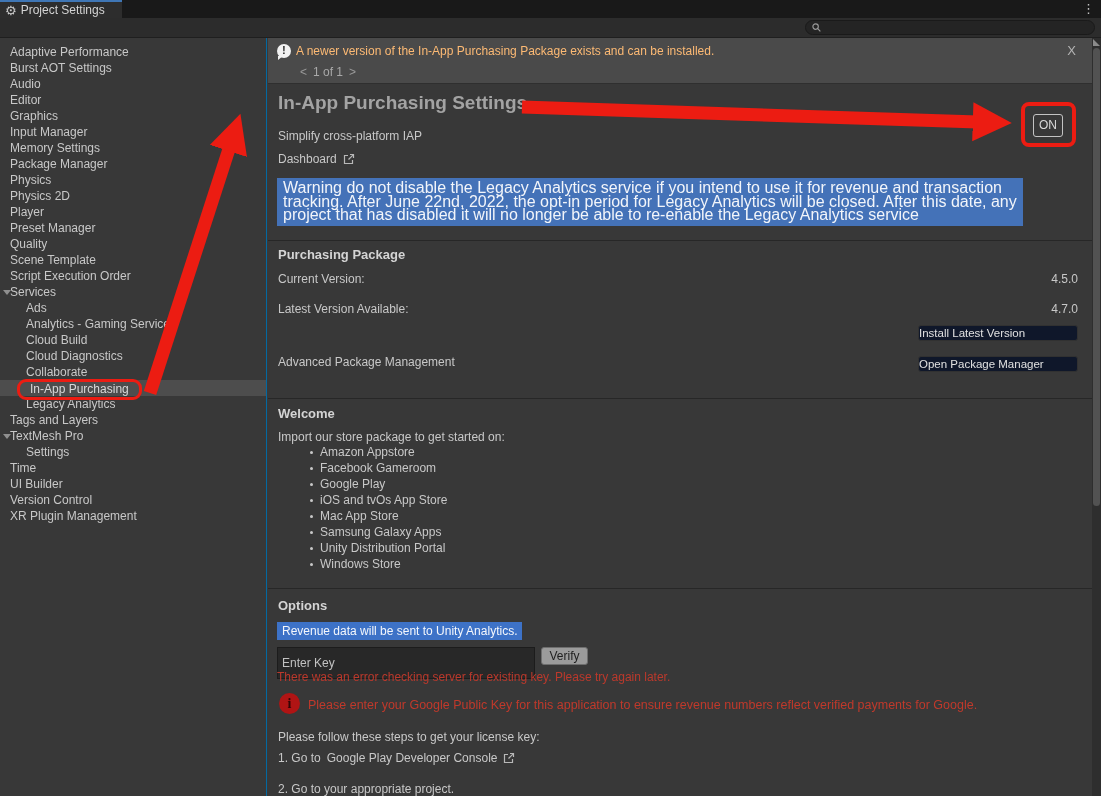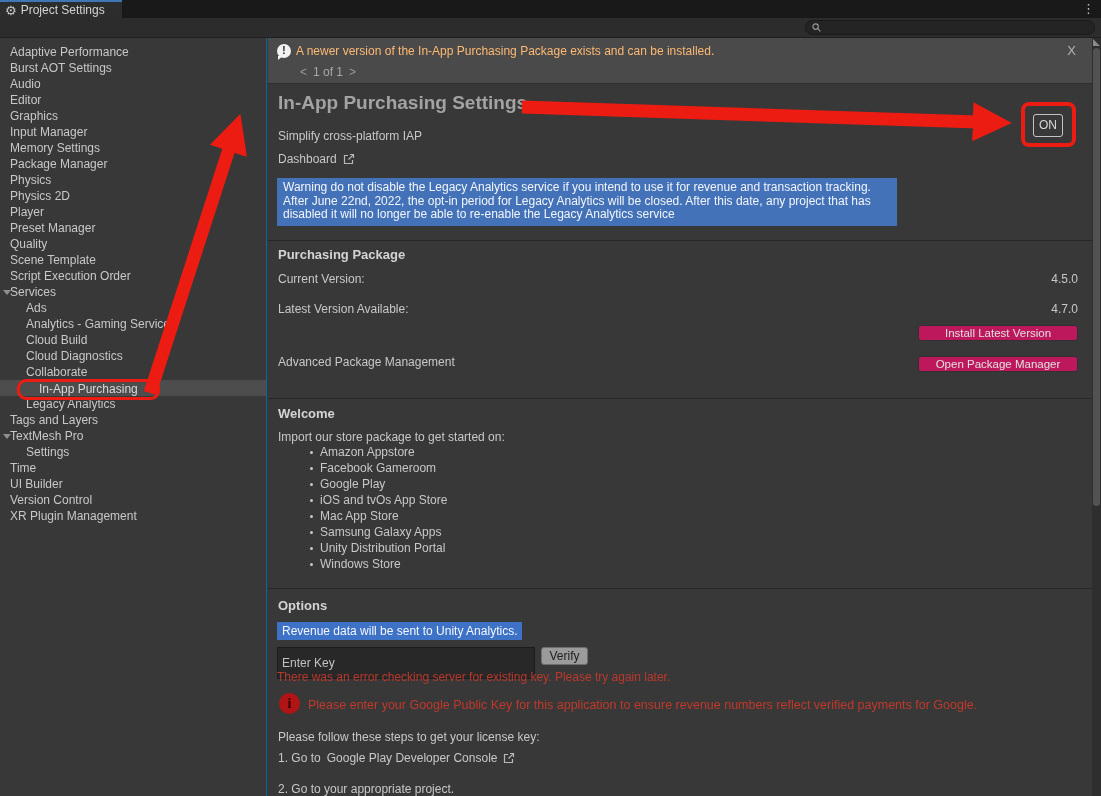--- a/index.html
+++ b/index.html
@@ -23,21 +23,21 @@
 
   
   .sidebar{position:absolute;left:0;top:38px;width:267px;height:758px;background:#383838;border-right:1px solid #0369a1;padding-top:6px;}
   .sb-row{position:relative;height:16px;line-height:16px;font-size:12px;color:#c8c8c8;white-space:nowrap;cursor:pointer;}
   .sb-row.lvl0{padding-left:10px;}
   .sb-row.lvl1{padding-left:26px;}
   .sb-row.sel{background:#4d4d4d;color:#d8d8d8;}
   .tri{position:absolute;left:3px;top:6px;width:0;height:0;border-left:4px solid transparent;
     border-right:4px solid transparent;border-top:5px solid #8f8f8f;}
   .sb-label{display:inline-block;}
-  .sb-label.red-box{border:3px solid #ec1c12;border-radius:9px;padding:0 19px;margin-left:-9px;
+  .sb-label.red-box{border:3px solid #ec1c12;border-radius:9px;padding:0 10px;margin-left:-9px;
     position:relative;top:-1px;line-height:15px;z-index:6;}
 
   
   .main{position:absolute;left:268px;top:38px;width:824px;height:758px;background:#383838;}
   .notif{position:absolute;left:0;top:0;width:824px;height:46px;background:#4a4a4a;border-bottom:1px solid #2f2f2f;}
   .notif-icon{position:absolute;left:9px;top:6px;width:14px;height:14px;border-radius:50%;background:#f2f2f2;
     color:#111;font-weight:bold;font-size:10px;text-align:center;line-height:14px;}
   .notif-icon::after{content:"";position:absolute;left:1px;bottom:-2px;width:0;height:0;
     border-left:5px solid #f2f2f2;border-bottom:4px solid transparent;}
   .notif-msg{position:absolute;left:28px;top:6px;font-size:12px;color:#fdba74;}
@@ -46,26 +46,26 @@
   .notif-close{position:absolute;right:16px;top:5px;font-size:13px;color:#b4b4b4;cursor:pointer;}
 
   .h1{position:absolute;left:10px;font-size:19px;color:#a3a3a3;font-weight:700;}
   .h2{position:absolute;left:10px;font-size:13px;color:#d4d4d4;font-weight:700;}
   .txt{position:absolute;font-size:12px;color:#c8c8c8;}
   .sep{position:absolute;left:0;width:824px;height:1px;background:#272727;}
 
   .dash-link{display:flex;align-items:center;gap:6px;cursor:pointer;}
   .ext-icon{display:inline-block;}
 
-  .warnbox{position:absolute;left:9px;top:140px;width:620px;background:#4472b8;color:#f2f5fa;
-    font-size:12px;line-height:13.5px;padding:3px 6px 4px 6px;}
+  .warnbox{position:absolute;left:9px;top:140px;width:746px;background:#4472b8;color:#f2f5fa;
+    font-size:16px;line-height:13.5px;padding:3px 6px 4px 6px;}
 
   .val{position:absolute;right:14px;font-size:12px;color:#c8c8c8;text-align:right;}
-  .ubtn{position:absolute;right:14px;width:160px;height:16px;background:#be185d;border:1px solid #313131;
-    border-radius:3px;color:#e0e0e0;font-size:11.5px;text-align:center;line-height:14px;cursor:pointer;}
+  .ubtn{position:absolute;right:14px;width:160px;height:16px;background:#0f172a;border:1px solid #313131;
+    border-radius:3px;color:#e0e0e0;font-size:11.5px;line-height:14px;cursor:pointer;}
 
   .store-list{position:absolute;left:42px;top:406px;margin:0;padding:0;list-style:none;}
   .store-list li{position:relative;height:16px;line-height:16px;font-size:12px;color:#c8c8c8;padding-left:10px;}
   .store-list li::before{content:"";position:absolute;left:0;top:7px;width:3px;height:3px;border-radius:50%;background:#c8c8c8;}
 
   .revenue{position:absolute;left:9px;top:584px;background:#3d72c7;color:#f4f7fc;font-size:12px;padding:2px 5px;}
   .keyfield{position:absolute;left:9px;top:609px;width:258px;height:17px;background:#282828;
     border:1px solid #1c1c1c;color:#c2c2c2;font-size:12px;padding:15px 4px;outline:none;}
   .verify{position:absolute;left:273px;top:609px;width:47px;height:18px;background:#9b9b9b;border:1px solid #6e6e6e;
     border-radius:3px;color:#1e1e1e;font-size:12px;text-align:center;line-height:16px;cursor:pointer;}

